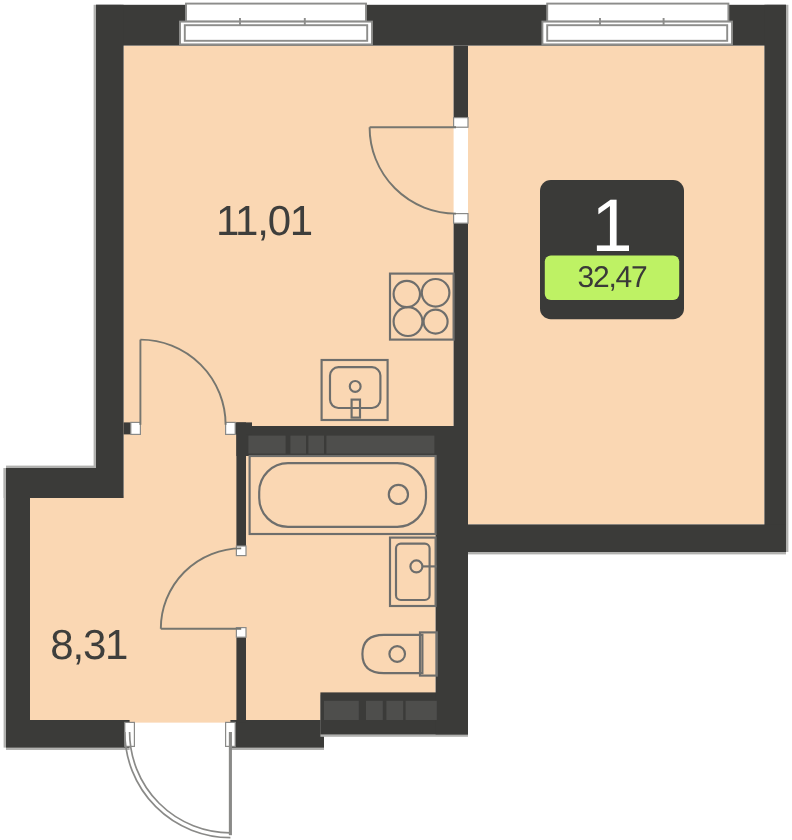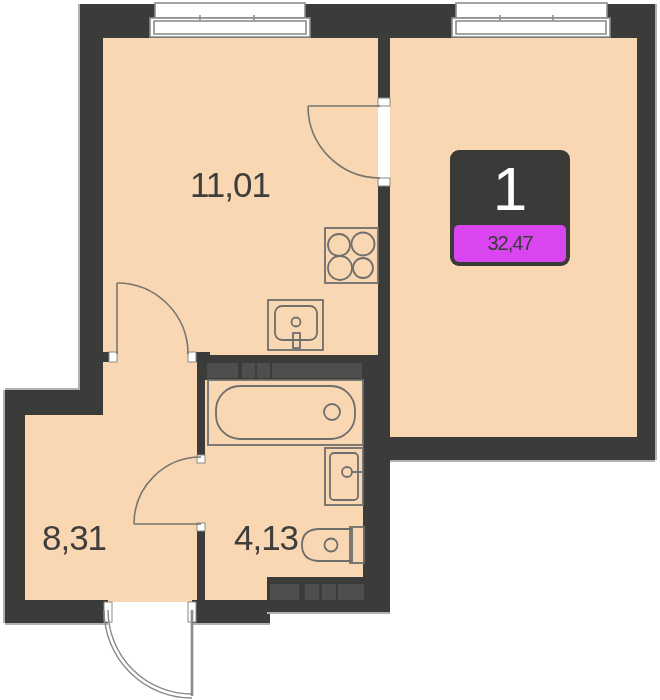--- a/index.html
+++ b/index.html
@@ -13,24 +13,24 @@
   .hl-b{box-shadow:0 2px 0 #b1b1af;}
   .hl-tl{box-shadow:0 -2px 0 #b1b1af,-2px 0 0 #b1b1af;}
   .vent{position:absolute;background:#4e4e4c;}
   .room-label{position:absolute;transform:translate(-50%,-50%);
       font-size:35px;letter-spacing:-1px;color:#3e3e3c;white-space:nowrap;}
   .badge{position:absolute;left:450px;top:150px;width:120px;height:116px;
       background:#3a3a38;border-radius:9px;}
   .badge-num{position:absolute;left:0;top:0;width:100%;height:76px;
       display:flex;align-items:center;justify-content:center;
       color:#ffffff;font-size:62px;}
-  .badge-area{position:absolute;left:4px;right:4px;bottom:4px;height:37px;
-      background:#d946ef;border-radius:5px;
+  .badge-area{position:absolute;left:4px;right:4px;bottom:16px;height:37px;
+      background:#bef264;border-radius:5px;
       display:flex;align-items:center;justify-content:center;
-      color:#3a3a38;font-size:20px;letter-spacing:-1px;}
+      color:#3a3a38;font-size:25px;letter-spacing:-1px;}
   svg.overlay{position:absolute;left:0;top:0;}
 </style>
 </head>
 <body>
 
 <div class="stage">
 
   <div class="floor" style="left:103px;top:38px;width:275px;height:324px"></div>
   <div class="floor" style="left:390px;top:38px;width:247px;height:399px"></div>
   <div class="floor" style="left:103px;top:352px;width:102px;height:250px"></div>
@@ -143,22 +143,21 @@
       <line x1="352" y1="472" x2="364" y2="472"></line>
     </g>
 
     <g stroke="#6e6e6c" fill="none" stroke-width="1.8">
       <rect x="350" y="527" width="14" height="36"></rect>
       <path d="M 352 529 L 320 529 Q 302 529 302 545 Q 302 561 320 561 L 352 561 Z"></path>
       <circle cx="331" cy="545" r="6.5"></circle>
     </g>
   </svg>
 
-  <div class="room-label" style="left:230px;top:185px">11,01</div>
+  <div class="room-label" style="left:220px;top:185px">11,01</div>
   <div class="room-label" style="left:74px;top:538px">8,31</div>
-  <div class="room-label" style="left:266px;top:538px">4,13</div>
 
   <div class="badge">
     <div class="badge-num">1</div>
     <div class="badge-area">32,47</div>
   </div>
 
 </div>
 
 </body></html>

